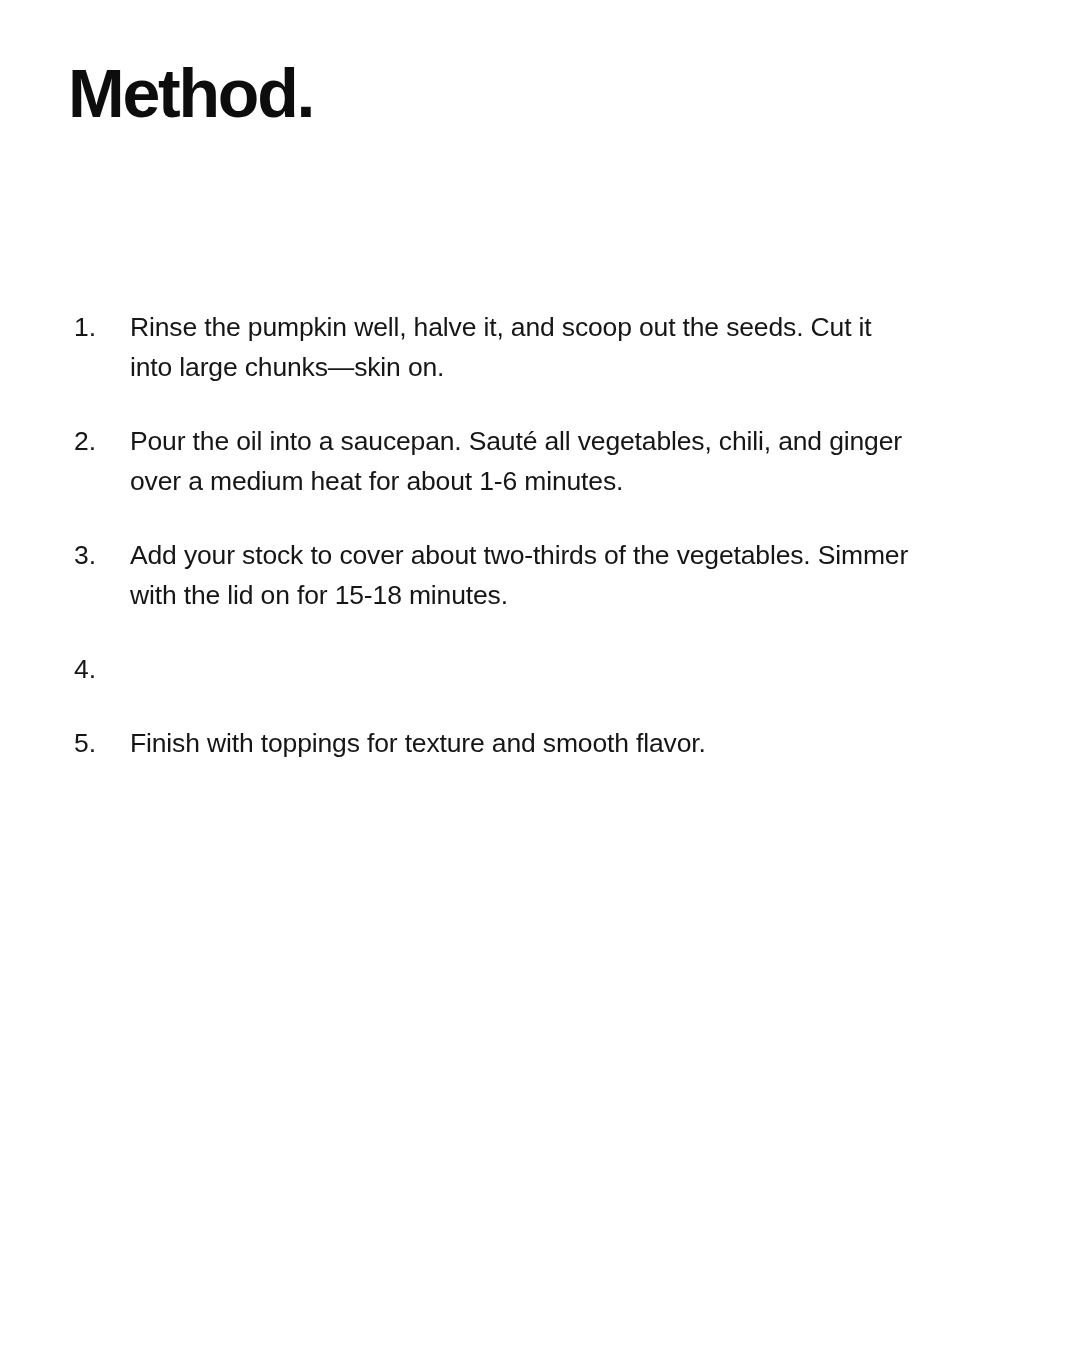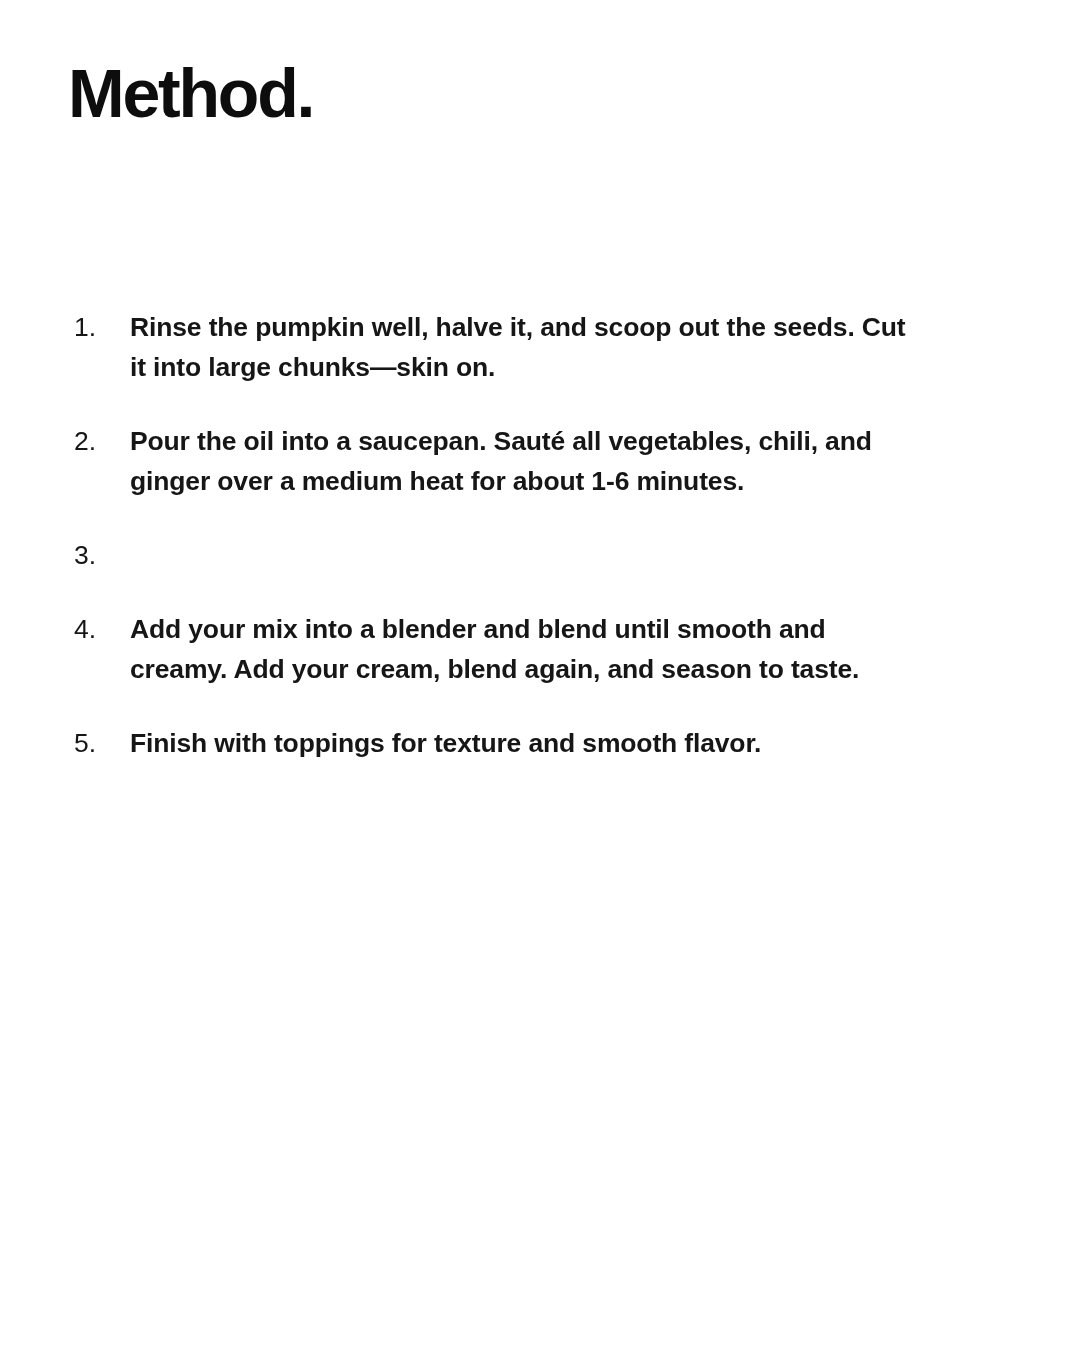--- a/index.html
+++ b/index.html
@@ -51,21 +51,21 @@
     color: #161616;
     font-weight: 400;
     padding-left: 6px;
     box-sizing: border-box;
   }
   .step-text {
     flex: 1 1 auto;
     font-size: 26.5px;
     line-height: 40px;
     color: #161616;
-    font-weight: 700;
+    font-weight: 400;
     max-width: 790px;
     letter-spacing: -0.15px;
   }
 </style>
 </head>
 <body>
 
 <div class="page">
 
   <h1 class="page-title">Method.</h1>
@@ -77,25 +77,25 @@
       <span class="step-text">Rinse the pumpkin well, halve it, and scoop out the seeds. Cut it into large chunks—skin on.</span>
     </li>
 
     <li class="method-item">
       <span class="step-number">2.</span>
       <span class="step-text">Pour the oil into a saucepan. Sauté all vegetables, chili, and ginger over a medium heat for about 1-6 minutes.</span>
     </li>
 
     <li class="method-item">
       <span class="step-number">3.</span>
+      <span class="step-text">Add your stock to cover about two-thirds of the vegetables. Simmer with the lid on for 15-18 minutes.</span>
     </li>
 
     <li class="method-item">
       <span class="step-number">4.</span>
-      <span class="step-text">Add your mix into a blender and blend until smooth and creamy. Add your cream, blend again, and season to taste.</span>
     </li>
 
     <li class="method-item">
       <span class="step-number">5.</span>
       <span class="step-text">Finish with toppings for texture and smooth flavor.</span>
     </li>
 
   </ol>
 
 </div>

